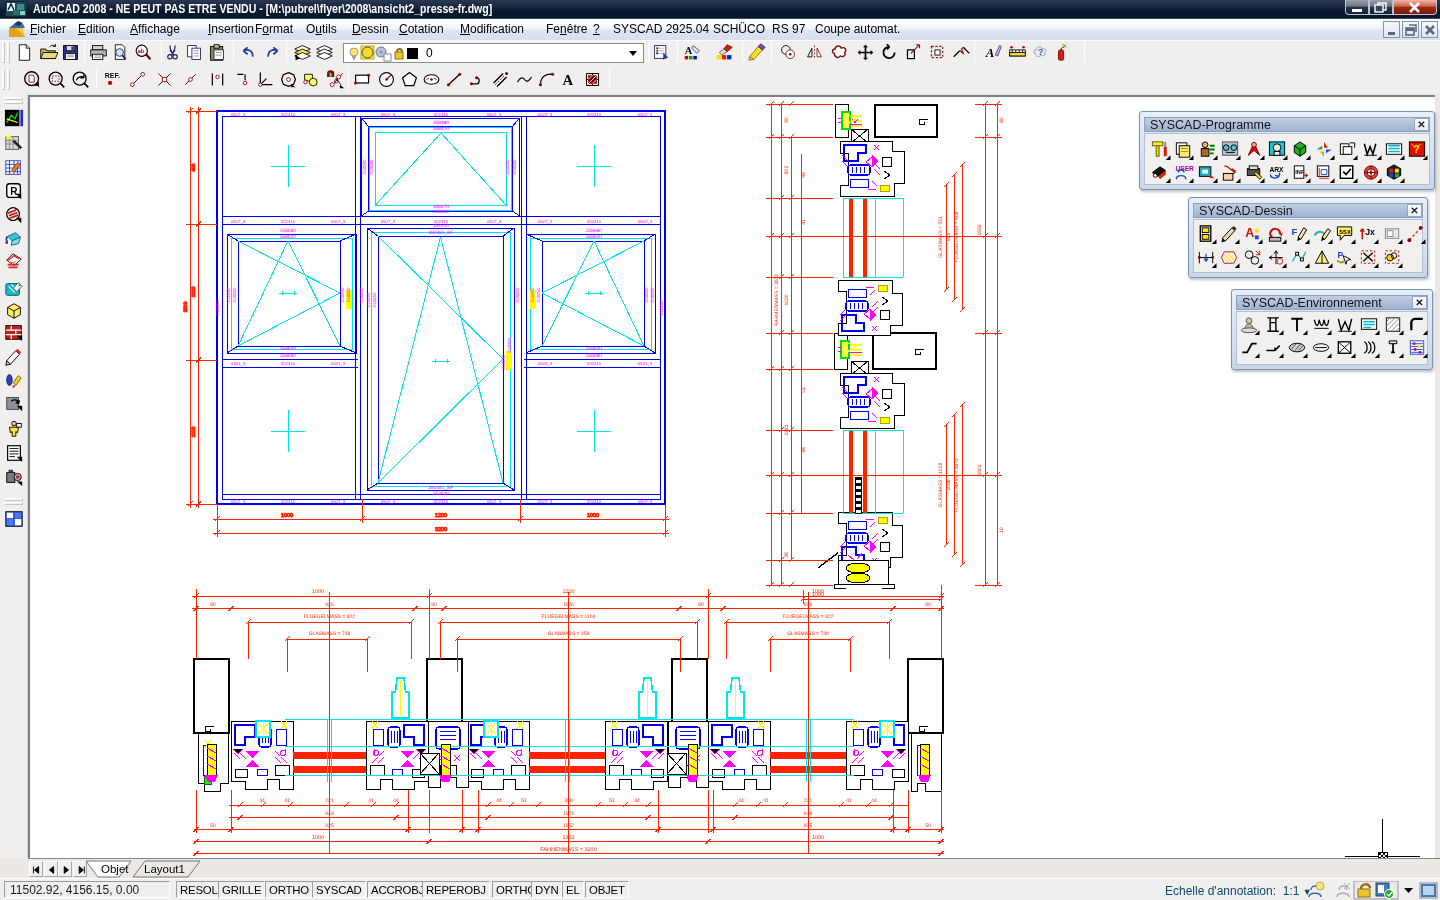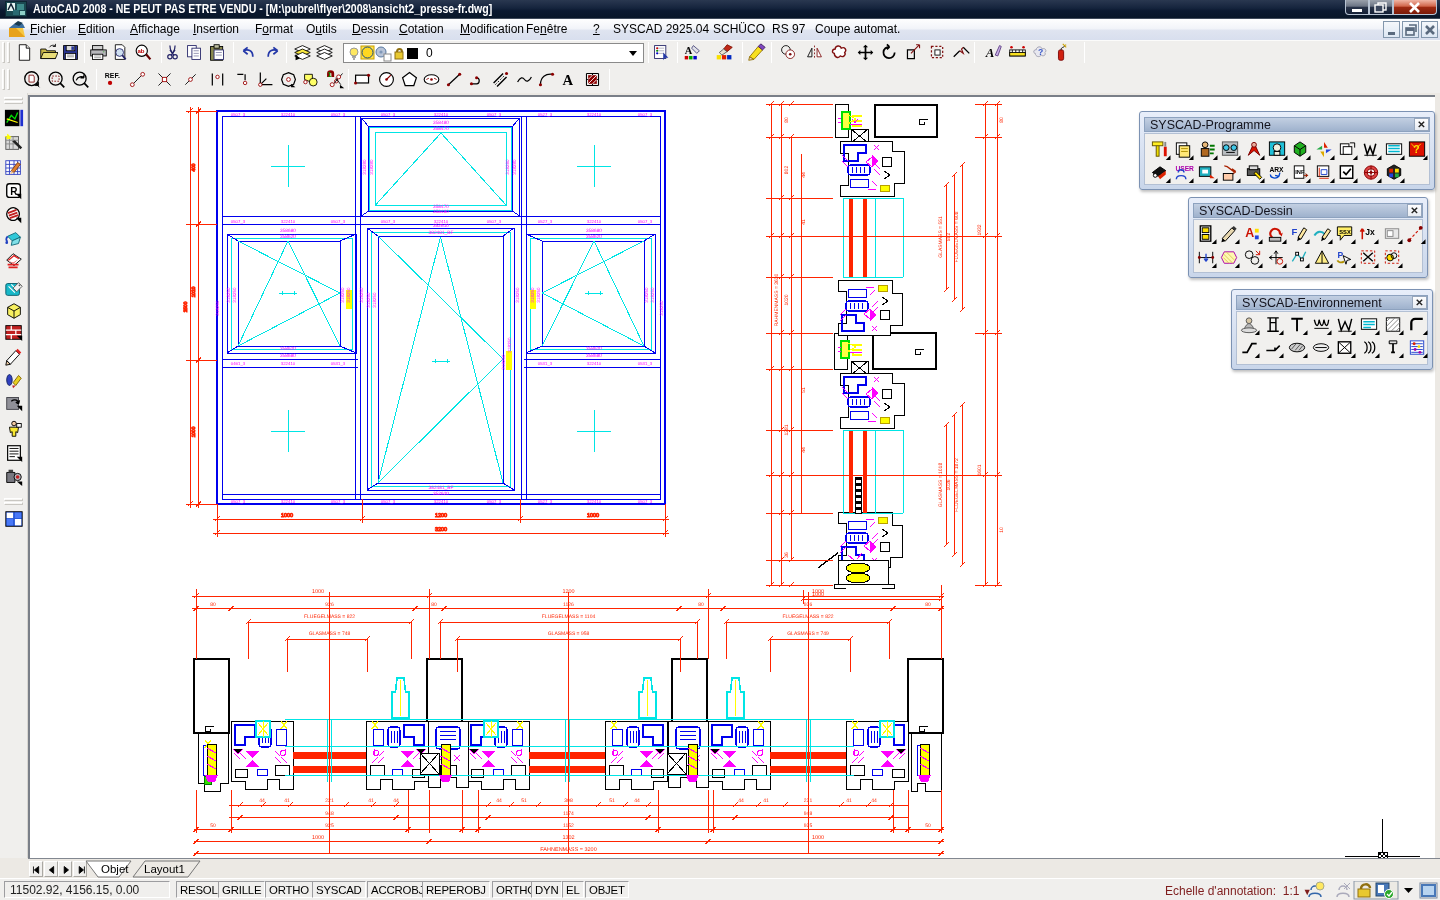--- a/index.html
+++ b/index.html
@@ -62,27 +62,27 @@
 <div id="menubar" class="abs"></div>
 <svg class="abs" style="left:6px;top:20px" width="22" height="19">
 <path d="M3 8 L8 4 L17 4 L19 8 Z" fill="#3c6e9e"></path>
 <path d="M8 4 L12 1 L17 3 L13 6 Z" fill="#18394f"></path>
 <path d="M3 8 L17 8 L19 17 L3 17 Z" fill="#f7c843"></path>
 <path d="M3 8 L10 8 L19 17 L3 17 Z" fill="#e7a21c"></path>
 </svg>
 <div class="menuitem" style="left:30px"><u>F</u>ichier</div>
 <div class="menuitem" style="left:78px"><u>E</u>dition</div>
 <div class="menuitem" style="left:130px"><u>A</u>ffichage</div>
-<div class="menuitem" style="left:193px"><u>I</u>nsertion</div>
+<div class="menuitem" style="left:208px"><u>I</u>nsertion</div>
 <div class="menuitem" style="left:255px">F<u>o</u>rmat</div>
 <div class="menuitem" style="left:306px">O<u>u</u>tils</div>
 <div class="menuitem" style="left:352px"><u>D</u>essin</div>
 <div class="menuitem" style="left:399px"><u>C</u>otation</div>
 <div class="menuitem" style="left:460px"><u>M</u>odification</div>
-<div class="menuitem" style="left:526px">Fe<u>n</u>être</div>
+<div class="menuitem" style="left:546px">Fe<u>n</u>être</div>
 <div class="menuitem" style="left:593px"><u>?</u></div>
 <div class="menuitem" style="left:613px">SYSCAD 2925.04</div>
 <div class="menuitem" style="left:713px">SCHÜCO</div>
 <div class="menuitem" style="left:772px">RS 97</div>
 <div class="menuitem" style="left:815px">Coupe automat.</div>
 <div class="abs" style="left:1383px;top:21px;width:17px;height:17px;background:linear-gradient(180deg,#f4f7fb,#dde7f3);border:1px solid #8296ac;"><svg width="15" height="15">
       <rect x="4" y="10" width="7" height="3" fill="#5a6a7e"></rect>
     </svg></div>
 <div class="abs" style="left:1402px;top:21px;width:17px;height:17px;background:linear-gradient(180deg,#f4f7fb,#dde7f3);border:1px solid #8296ac;"><svg width="15" height="15">
       <path d="M6 3 h7 v7" fill="none" stroke="#5a6a7e" stroke-width="1.6"></path>
@@ -1440,21 +1440,21 @@
 <div class="sbtn" style="left:176px">RESOL</div>
 <div class="sbtn" style="left:218px">GRILLE</div>
 <div class="sbtn" style="left:265px">ORTHO</div>
 <div class="sbtn" style="left:312px">SYSCAD</div>
 <div class="sbtn" style="left:367px">ACCROBJ</div>
 <div class="sbtn" style="left:422px">REPEROBJ</div>
 <div class="sbtn" style="left:492px">ORTHO</div>
 <div class="sbtn" style="left:531px">DYN</div>
 <div class="sbtn" style="left:562px">EL</div>
 <div class="sbtn" style="left:585px">OBJET</div>
-<div class="abs" style="left:1165px;top:884px;font-size:12px;color:#7f1d1d">Echelle d'annotation:&nbsp; 1:1 <span style="font-size:9px">▼</span></div>
+<div class="abs" style="left:1165px;top:884px;font-size:12px;color:#0c4a6e">Echelle d'annotation:&nbsp; 1:1 <span style="font-size:9px">▼</span></div>
 <svg class="abs" style="left:1308px;top:881px" width="132" height="19">
 <path d="M3 9 a4 4 0 0 1 8 0 M1 16 c0 -5 12 -5 12 0" stroke="#3366aa" stroke-width="1.5" fill="none"></path>
     <circle cx="12" cy="5" r="4" fill="#ffe860" stroke="#aa8"></circle>
 <path d="M31 9 a4 4 0 0 1 8 0 M29 16 c0 -5 12 -5 12 0" stroke="#aab" stroke-width="1.5" fill="none"></path>
     <path d="M36 2 l6 6 M42 2 l-6 6" stroke="#aab"></path>
 <rect x="46" y="0" width="44" height="18" fill="#eceae4" stroke="#8a98a8"></rect>
 <path d="M53 8 c0 -6 9 -6 9 -1" stroke="#907010" stroke-width="2.5" fill="none"></path>
     <rect x="50" y="8" width="12" height="8" fill="#e8c830" stroke="#907010"></rect>
 <rect x="68" y="2" width="13" height="13" fill="#4878b8" stroke="#26486e"></rect>
     <rect x="70" y="4" width="6" height="8" fill="#fff"></rect>

